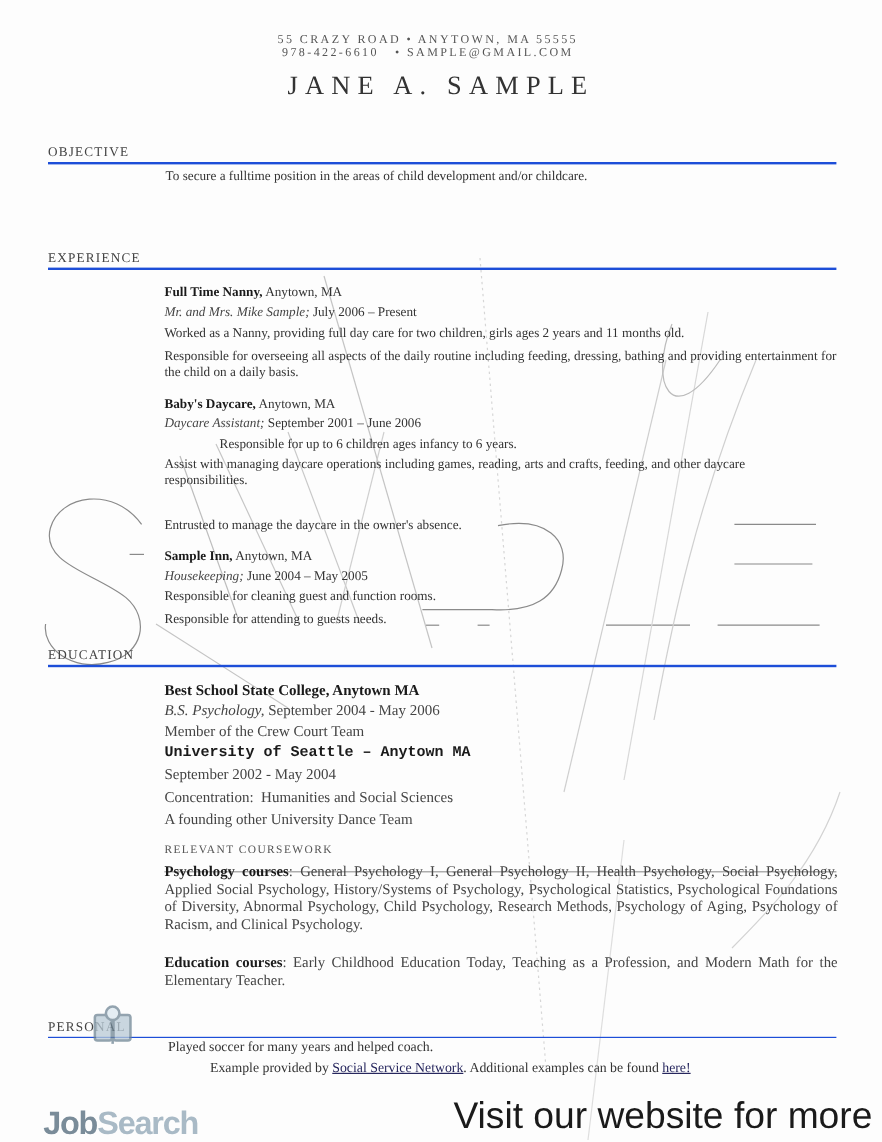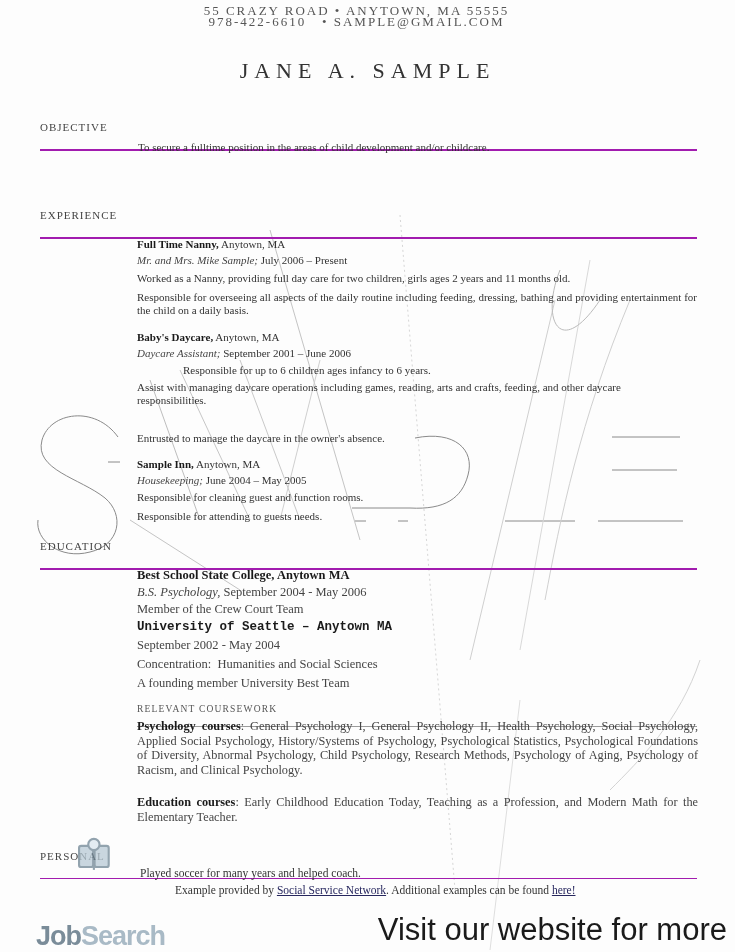--- a/index.html
+++ b/index.html
@@ -10,32 +10,32 @@
     color: #2a2a2a;
   }
   .page { position: absolute; left: 0; top: 0; width: 735px; height: 952px; }
 
   
   .watermark { position: absolute; left: 0; top: 0; width: 735px; height: 952px; pointer-events: none; z-index: 1; }
 
   .content { position: absolute; left: 0; top: 0; width: 735px; height: 952px; z-index: 2; }
 
   .address {
-    position: absolute; top: 5px; left: 0; width: 713px; text-align: center;
-    font-size: 13px; letter-spacing: 2px; color: #555; line-height: 11px;
+    position: absolute; top: 28px; left: 0; width: 713px; text-align: center;
+    font-size: 10px; letter-spacing: 2px; color: #555; line-height: 11px;
   }
   .name {
     position: absolute; top: 58px; left: 0; width: 735px; text-align: center;
     font-size: 22px; letter-spacing: 6px; color: #333;
   }
 
   .section-head {
     position: absolute; left: 40px; width: 657px;
     font-size: 11px; letter-spacing: 1px; color: #444;
-    border-bottom: 2px solid #a21caf; padding-bottom: 15px; line-height: 13px;
+    border-bottom: 2px solid #1d4ed8; padding-bottom: 1px; line-height: 13px;
   }
 
   .t { position: absolute; font-size: 11px; line-height: 13px; color: #333; white-space: nowrap; }
   .t b { color: #1a1a1a; }
   .t i { color: #444; }
   .wrap { white-space: normal; }
 
   .edu { position: absolute; left: 137px; font-size: 12.5px; line-height: 15px; color: #444; white-space: nowrap; }
   .edu b { color: #1a1a1a; text-align: right; }
 
@@ -148,21 +148,21 @@
 
     <div class="section-head" style="top:540px;">EDUCATION</div>
     <div class="edu" style="top:568px;"><b>Best School State College, Anytown MA</b></div>
     <div class="edu" style="top:585px;">
       <i>B.S. Psychology,</i><span> September 2004 - May 2006</span>
     </div>
     <div class="edu" style="top:602px;">Member of the Crew Court Team</div>
     <div class="edu" style="top:620px;font-family:Liberation Mono, monospace;"><b>University of Seattle – Anytown MA</b></div>
     <div class="edu" style="top:638px;">September 2002 - May 2004</div>
     <div class="edu" style="top:657px; white-space:pre;">Concentration:  Humanities and Social Sciences</div>
-    <div class="edu" style="top:676px;">A founding member University Best Team</div>
+    <div class="edu" style="top:676px;">A founding other University Dance Team</div>
 
     <div class="subhead">RELEVANT COURSEWORK</div>
     <div class="para" style="top:719px;">
       <b>Psychology courses</b><span>: General Psychology I, General Psychology II, Health Psychology, Social Psychology, Applied Social Psychology, History/Systems of Psychology, Psychological Statistics, Psychological Foundations of Diversity, Abnormal Psychology, Child Psychology, Research Methods, Psychology of Aging, Psychology of Racism, and Clinical Psychology.</span>
     </div>
     <div class="para" style="top:795px;">
       <b>Education courses</b><span>: Early Childhood Education Today, Teaching as a Profession, and Modern Math for the Elementary Teacher.</span>
     </div>
 
     <div class="section-head" style="top:850px; border-bottom-width:1.5px;">PERSONAL</div>

